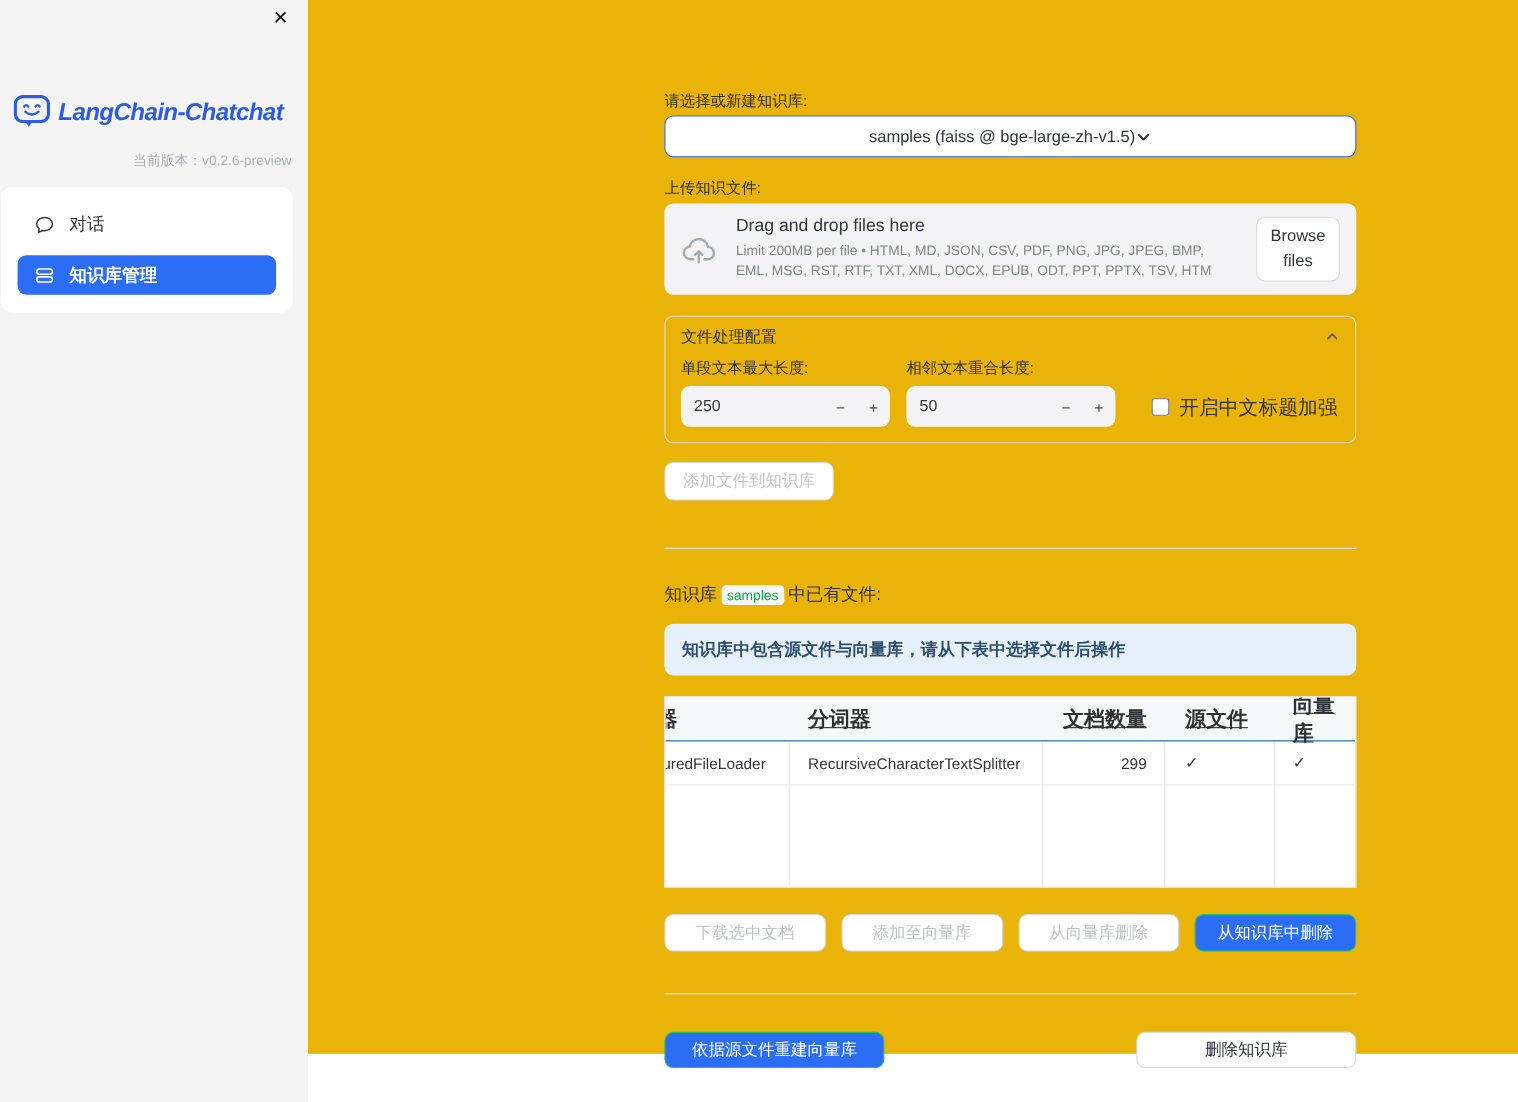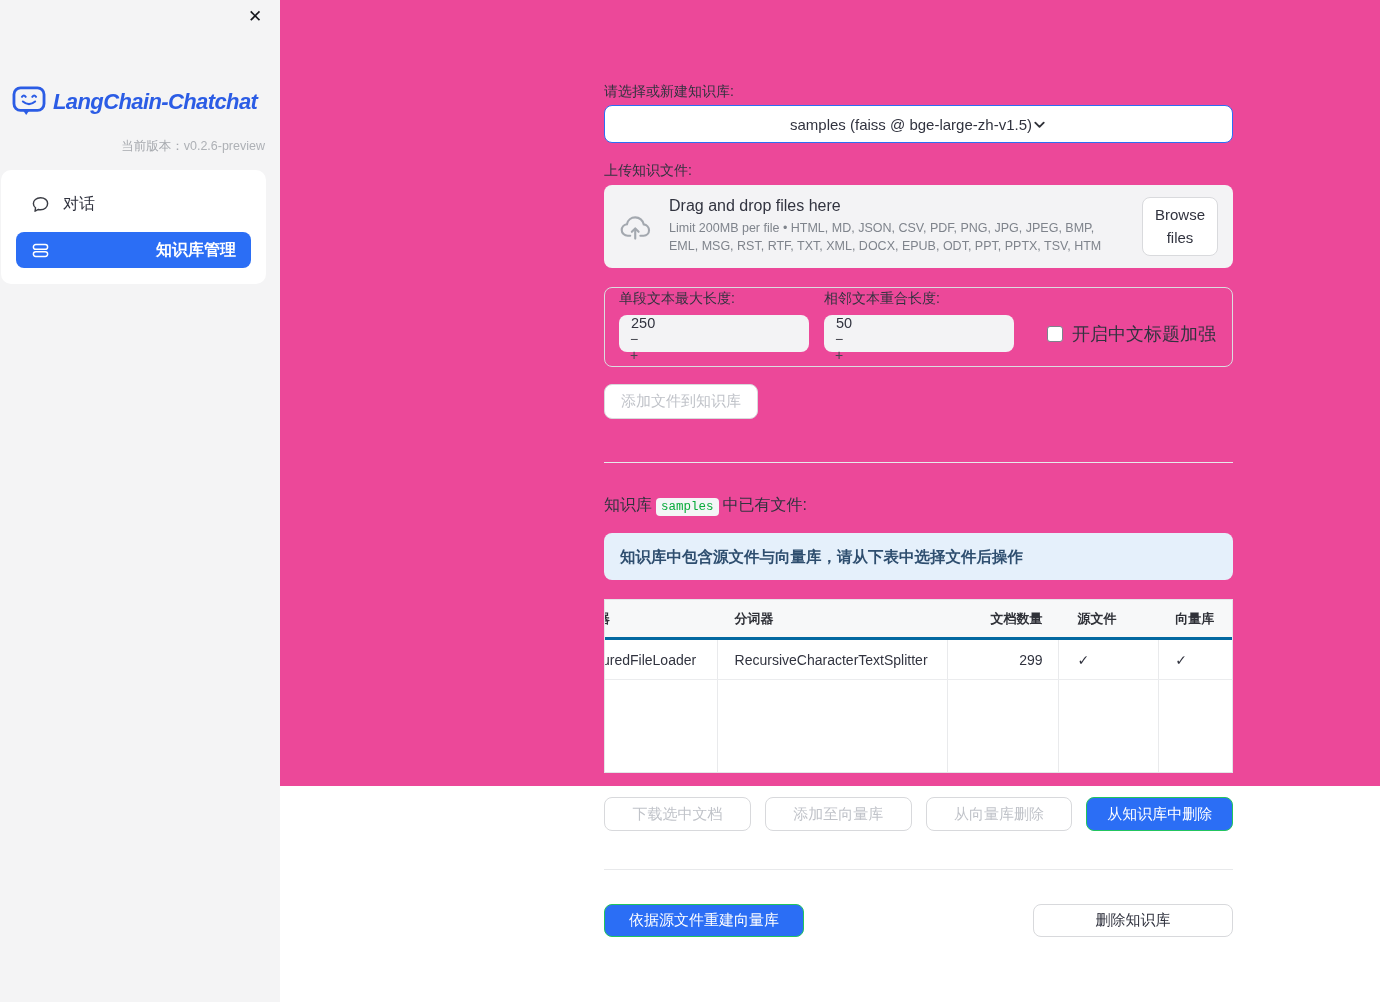--- a/index.html
+++ b/index.html
@@ -12,24 +12,24 @@
   .sidebar { position:absolute; left:0; top:0; width:280px; height:1002px; background:#f4f4f5; }
   .close-btn { position:absolute; top:5px; right:13px; width:24px; height:24px; border:none;
     background:transparent; font-size:17px; color:#16181d; cursor:pointer; line-height:24px; text-align:center; }
   .brand { position:absolute; top:86px; left:12px; display:flex; align-items:center; gap:7px;text-align:right; }
   .brand-text { font-size:22px; font-weight:700; font-style:italic; color:#2b5ce5; letter-spacing:-0.6px; white-space:nowrap; }
   .version { position:absolute; top:138px; right:15px; font-size:12.5px; color:#a6a9ae; }
   .version .ver-val { color:#aeb1b6; }
   .menu-card { position:absolute; left:1px; top:170px; width:265px; background:#ffffff; border-radius:10px; padding:16px 15px; }
   .menu-item { height:36px; border-radius:8px; display:flex; align-items:center; gap:13px;
     padding:0 15px; font-size:16px; color:#31333f; cursor:pointer; }
-  .menu-item + .menu-item { margin-top:10px;justify-content:space-between; }
+  .menu-item + .menu-item { margin-top:10px; }
   .menu-item.active { background:#2b6ef5; color:#ffffff; font-weight:700; }
   
-  .main { position:absolute; left:280px; top:0; width:1100px; height:786px; background:#ec4899; }
+  .main { position:absolute; left:280px; top:0; width:1100px; height:958px; background:#eab308; }
   .content { width:629px; margin-left:324px; padding-top:83px; }
   .widget-label { font-size:14px; line-height:17px; margin-bottom:5px; color:#31333f; }
   .selectbox { height:38px; border:1.5px solid #2b6ef5; border-radius:8px; background:#fff;
     display:flex; align-items:center; justify-content:center; padding:0 14px; font-size:15px;
     margin-bottom:19px; cursor:pointer; }
   .label-upload { margin-bottom:6px; }
   .dropzone { height:83px; background:#f3f3f5; border-radius:8px; display:flex; align-items:center;
     padding:0 15px; gap:16px; margin-bottom:19px; }
   .drop-texts { flex:1; }
   .drop-title { font-size:16px; color:#31333f; margin-bottom:5px; }
@@ -37,47 +37,47 @@
   .browse-btn { width:76px; background:#fff; border:1px solid #d9dadd; border-radius:8px;
     padding:6px 6px; font-size:15px; color:#31333f; text-align:center; line-height:1.5; cursor:pointer;
     font-family:inherit; }
   
   .expander { border:1px solid #dbdce0; border-radius:8px; margin-bottom:17px; }
   .exp-header { height:36px; display:flex; align-items:center; justify-content:space-between;
     padding:0 14px; font-size:14.5px; cursor:pointer; }
   .exp-body { padding:2px 14px 14px; display:flex; align-items:flex-end; }
   .field { width:190px; margin-right:15px; }
   .field-label { font-size:14px; line-height:17px; margin-bottom:8px; }
-  .numinput { background:#f3f3f5; border-radius:8px; height:37px; display:flex; font-size:14.5px;flex-direction:column; }
+  .numinput { background:#f3f3f5; border-radius:8px; height:37px; display:flex; align-items:center; font-size:14.5px; }
   .num-val { flex:1; padding-left:12px; background:transparent; border:none; font-size:14.5px;
     font-family:inherit; color:#31333f; width:100px; }
   .step-btn { width:30px; text-align:center; font-size:14px; color:#44464e; background:transparent;
     border:none; cursor:pointer; font-family:inherit; }
   .cb-wrap { display:flex; align-items:center; gap:9px; height:37px; margin-left:18px; cursor:pointer; }
   .cb-box { width:16px; height:16px; border:1.5px solid #7d828c; border-radius:3px; background:#fff; flex:none; }
   .cb-label { font-size:18px; color:#31333f; }
   
   .btn { border-radius:8px; font-size:15px; font-family:inherit; cursor:pointer; }
   .btn-secondary { background:#fff; border:1px solid #d8d9dc; color:#31333f; }
   .btn-disabled { background:#fff; border:1px solid #d8d9dc; color:#c0c3c9; cursor:default; }
   .btn-primary { background:#2b6ef5; border:1px solid #22c55e; color:#fff; }
   .add-btn { display:inline-block; padding:7px 16px; margin-bottom:0; }
   .divider { border:none; border-top:1px solid #e8e9eb; }
   .div1 { margin:43px 0 32px; }
   .div2 { margin:38px 0 34px; }
   .kb-line { font-size:16px; line-height:20px; margin-bottom:16px; }
-  .inline-code { font-family:Liberation Mono, monospace; font-size:12.5px;
+  .inline-code { font-family:Liberation Sans, sans-serif; font-size:12.5px;
     color:#09ab3b; background:#f4f5f7; border-radius:4px; padding:2px 5px; margin:0 4px; }
   .infobox { background:#e5f0fb; color:#2e4e6f; border-radius:8px; padding:14px 16px;
     font-size:15.5px; line-height:19px; margin-bottom:19px;font-weight:bold; }
   
   .gtable { position:relative; border:1px solid #e4e5e8; height:174px; overflow:hidden; margin-bottom:24px; background:#fff; }
   .t-sep { position:absolute; top:0; bottom:0; width:1px; background:#e9eaec; }
-  .t-header { position:relative; height:40px; background:#f7f8f9; border-bottom:3px solid #0369a1;
-    display:flex; align-items:center; font-size:13px; font-weight:700; color:#2f3138; }
+  .t-header { position:relative; height:40px; background:#f7f8f9; border-bottom:1px solid #0369a1;
+    display:flex; align-items:center; font-size:19px; font-weight:700; color:#2f3138;text-decoration:underline; }
   .t-row { position:relative; height:40px; border-bottom:1px solid #ebecee; display:flex;
     align-items:center; font-size:14px; color:#31333f; cursor:pointer; }
   .c1 { width:112px; overflow:hidden; white-space:nowrap; }
   .c2 { width:230px; padding-left:18px; white-space:nowrap; overflow:hidden; }
   .c3 { width:111px; text-align:right; padding-right:14px; }
   .c4 { width:100px; padding-left:21px; }
   .c5 { width:76px; padding-left:19px; }
   .clip-h { display:inline-block; margin-left:-8px; }
   .clip-c { display:inline-block; margin-left:-3px; }
   .actions-row { display:flex; gap:14px; margin-bottom:0; }
@@ -155,20 +155,28 @@
         </svg>
       </span>
       <div class="drop-texts">
         <div class="drop-title">Drag and drop files here</div>
         <div class="drop-limit">Limit 200MB per file • HTML, MD, JSON, CSV, PDF, PNG, JPG, JPEG, BMP, EML, MSG, RST, RTF, TXT, XML, DOCX, EPUB, ODT, PPT, PPTX, TSV, HTM</div>
       </div>
       <button class="browse-btn">Browse files</button>
     </div>
 
     <div class="expander">
+      <div class="exp-header">
+        <span>文件处理配置</span>
+        <span>
+          <svg width="14" height="14" viewBox="0 0 16 16">
+            <path d="M3.5 10 L8 5.5 L12.5 10" fill="none" stroke="#5a5c64" stroke-width="1.8" stroke-linecap="round" stroke-linejoin="round"></path>
+          </svg>
+        </span>
+      </div>
       <div class="exp-body">
         <div class="field">
           <div class="field-label">单段文本最大长度:</div>
           <div class="numinput">
             <input class="num-val" value="250" style="">
             <button class="step-btn">−</button>
             <button class="step-btn">+</button>
           </div>
         </div>
         <div class="field">

